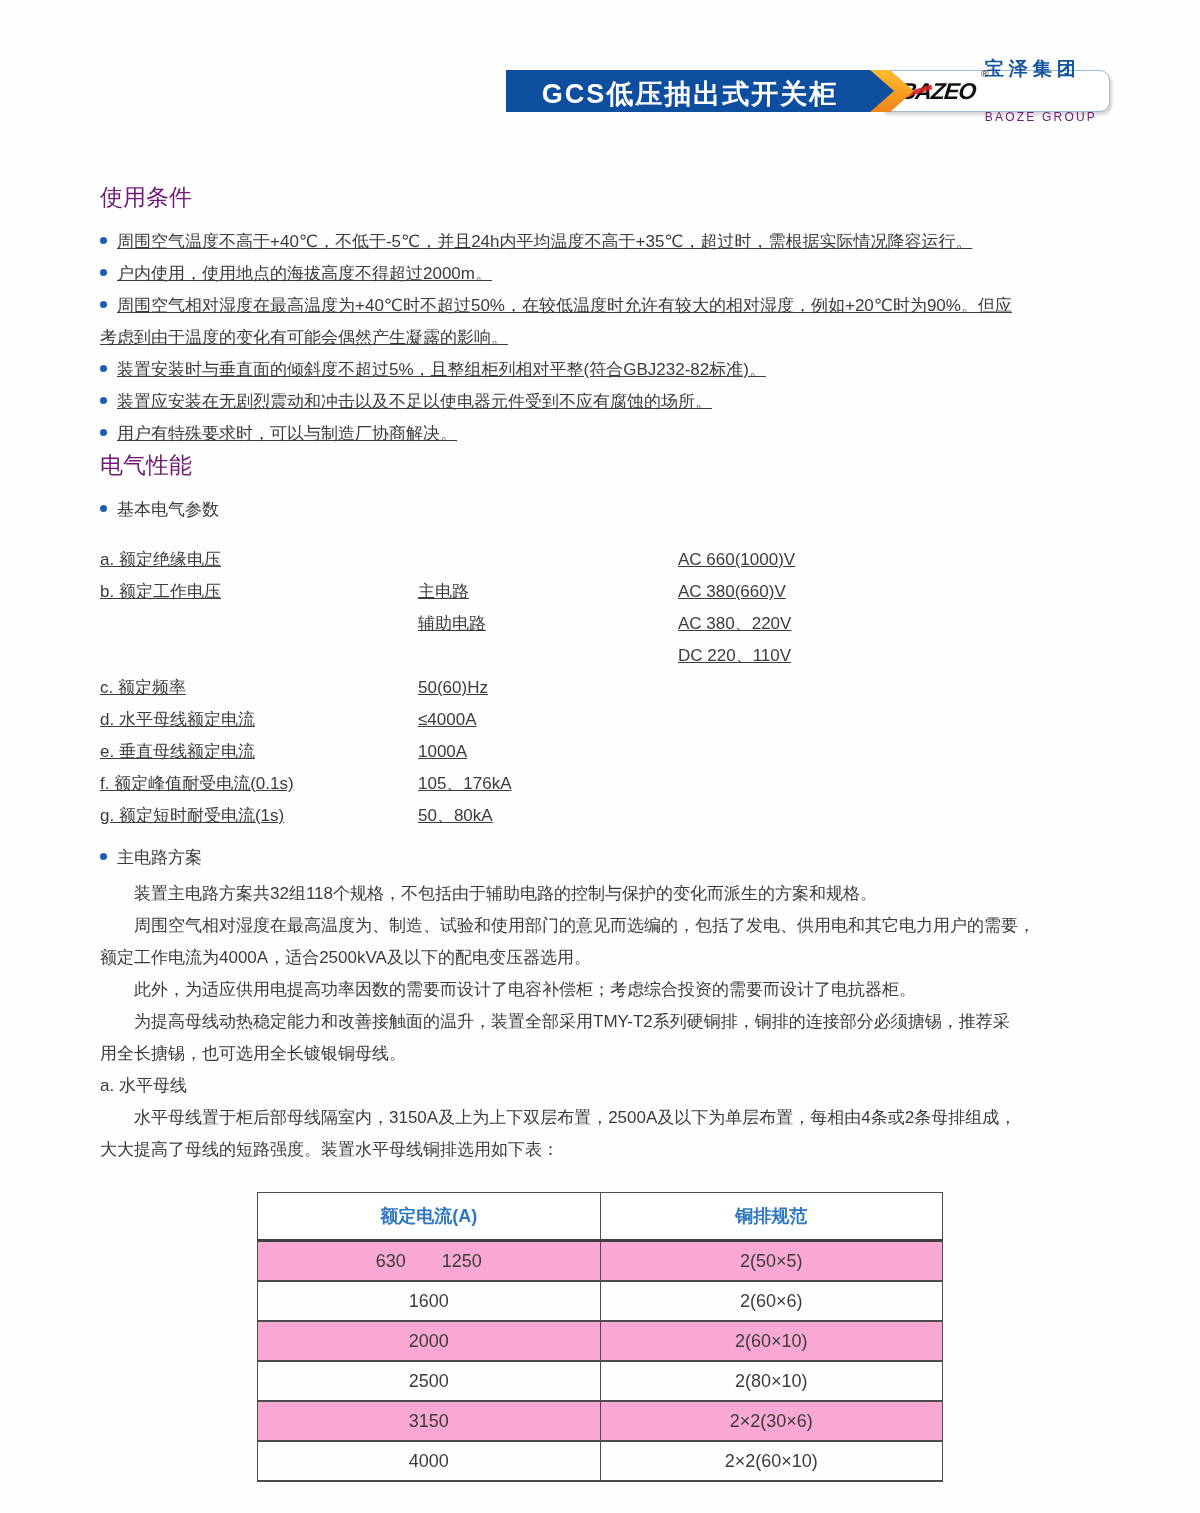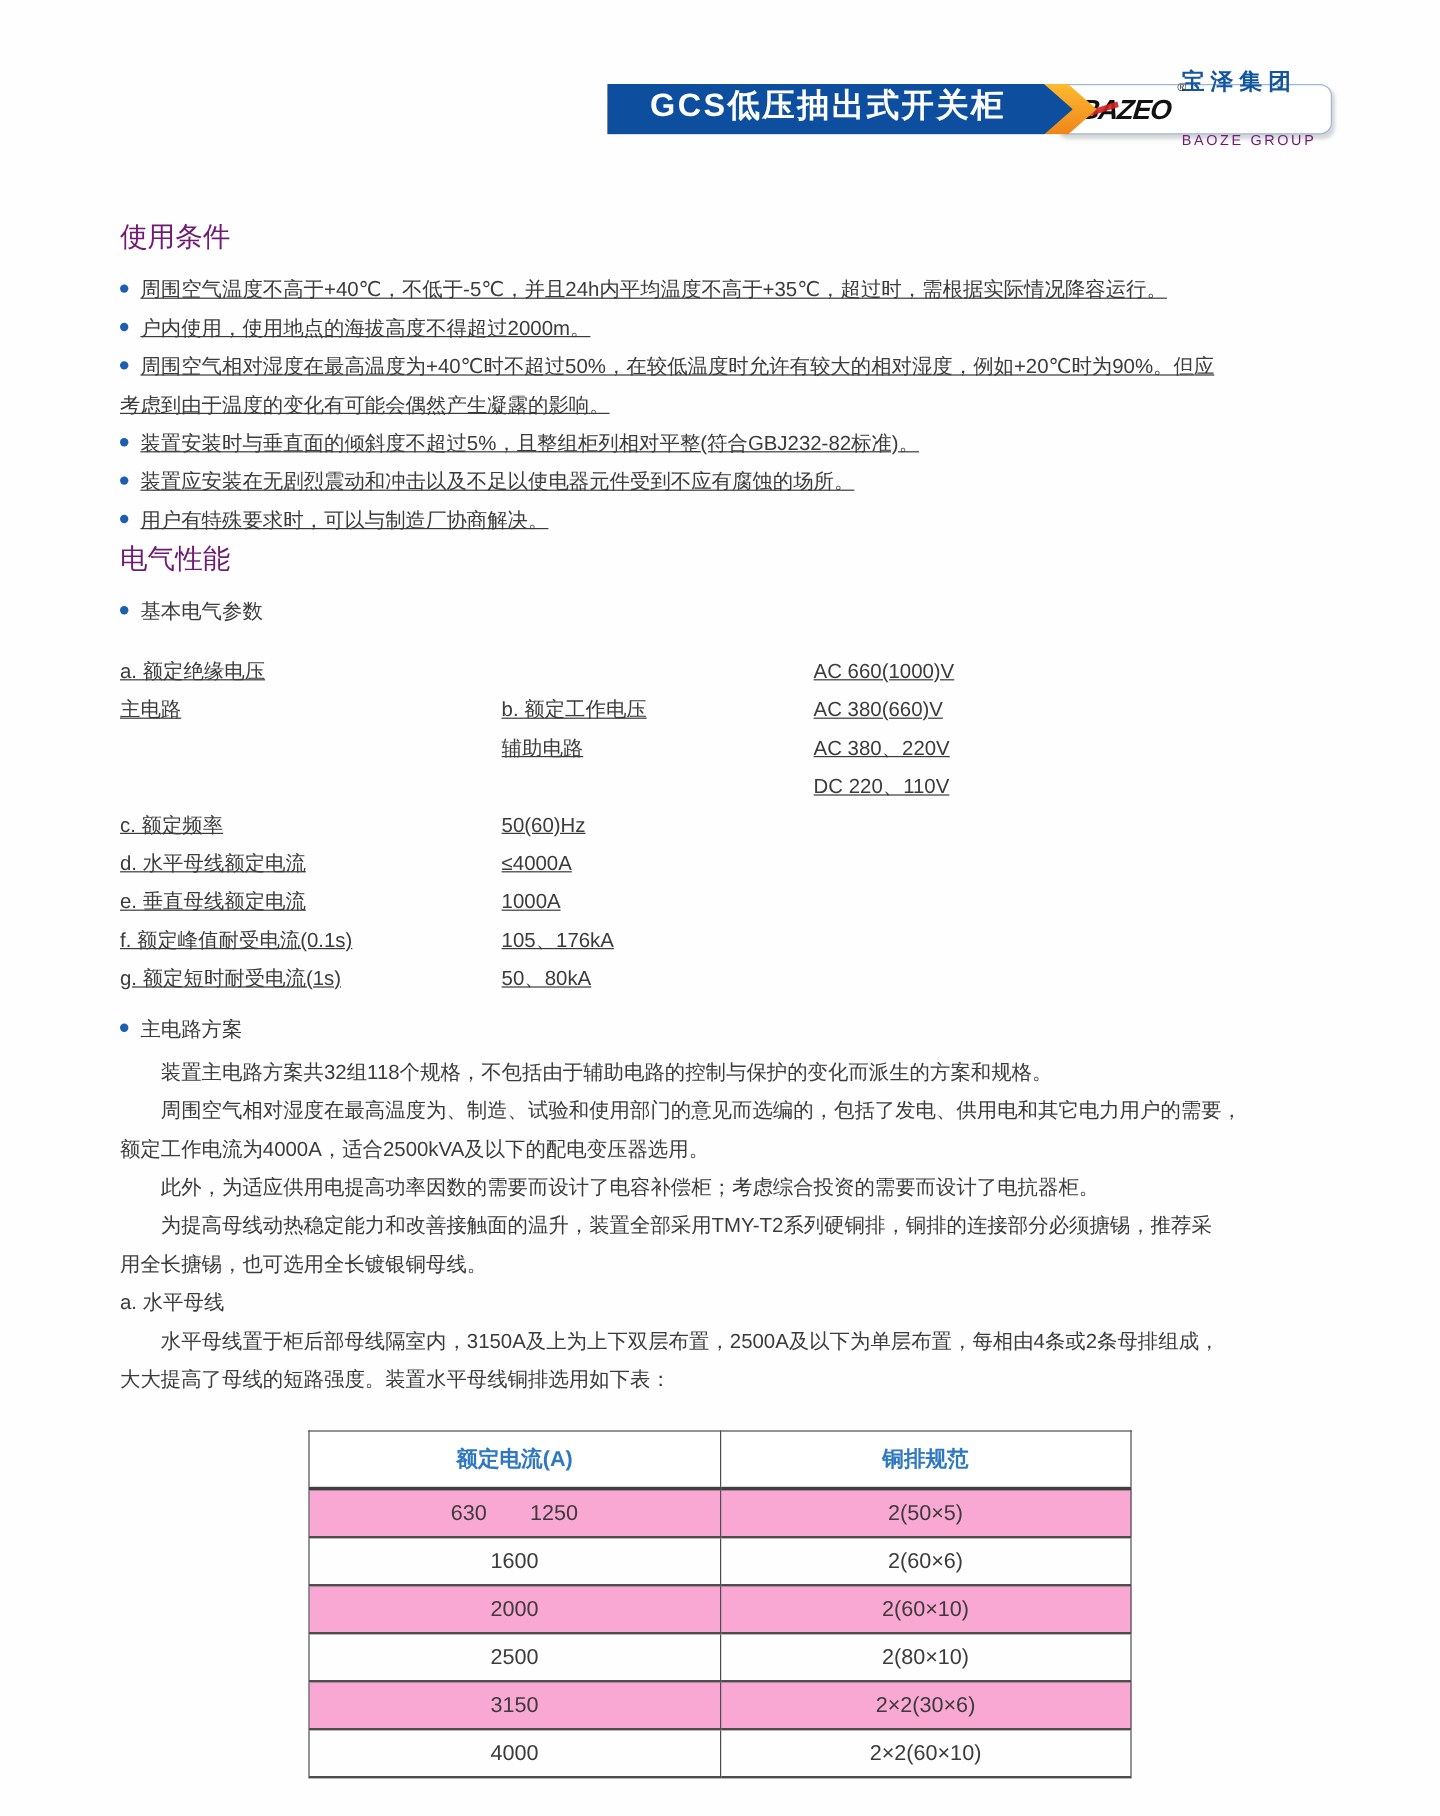--- a/index.html
+++ b/index.html
@@ -12,21 +12,21 @@
   .banner-white { position:absolute; left:374px; top:0; width:230px; height:42px;
     background:#ffffff; border:1px solid #9cb8d6; border-radius:8px 10px 10px 8px;
     box-shadow:2px 3px 3px rgba(140,140,140,.35);
     display:flex; align-items:center; justify-content:flex-end; padding-right:12px; gap:9px; }
   .banner-orange { position:absolute; left:0; top:0; width:408px; height:42px;
     background:linear-gradient(180deg,#fdbb30,#ef8519);
     clip-path:polygon(0 0, calc(100% - 24px) 0, 100% 50%, calc(100% - 24px) 100%, 0 100%); }
   .banner-blue { position:absolute; left:0; top:0; width:388px; height:42px;
     background:#0d4f9e; box-shadow:2px 3px 3px rgba(140,140,140,.35);
     clip-path:polygon(0 0, calc(100% - 24px) 0, 100% 50%, calc(100% - 24px) 100%, 0 100%);
-    display:flex; align-items:flex-start; justify-content:center; }
+    display:flex; align-items:flex-end; justify-content:center; }
   .banner-title { color:#ffffff; font-size:27px; font-weight:700; letter-spacing:2px; padding-right:20px; white-space:nowrap; }
   .logo-mark { position:relative; font-style:italic; font-weight:900; font-size:23px; color:#111;
     letter-spacing:-1px; transform:skewX(-6deg); line-height:1; }
   .logo-slash { position:absolute; left:2px; top:9px; width:30px; height:5px; background:#d1211c;
     transform:rotate(-18deg); opacity:.9; }
   .logo-reg { position:absolute; right:-10px; top:-11px; font-size:10px; font-style:normal; font-weight:400; color:#222; }
   .logo-text { display:flex; flex-direction:column; align-items:flex-start; line-height:1.05;gap:32px; }
   .logo-cn { color:#14569e; font-weight:800; font-size:19px; letter-spacing:5px; white-space:nowrap; }
   .logo-en { color:#701a75; font-size:12px; letter-spacing:2.2px; white-space:nowrap; }
 
@@ -94,22 +94,22 @@
     </ul>
 
     <h2 class="sec-title sec2">电气性能</h2>
 
     <p class="bullet-line"><span class="dot"></span><span class="bt">基本电气参数</span></p>
 
     <div class="params">
       <span>a. 额定绝缘电压</span>
         <span></span>
         <span>AC 660(1000)V</span>
-      <span>主电路</span>
-        <span>b. 额定工作电压</span>
+      <span>b. 额定工作电压</span>
+        <span>主电路</span>
         <span>AC 380(660)V</span>
       <span></span>
         <span>辅助电路</span>
         <span>AC 380、220V</span>
       <span></span>
         <span></span>
         <span>DC 220、110V</span>
       <span>c. 额定频率</span>
         <span>50(60)Hz</span>
         <span></span>

